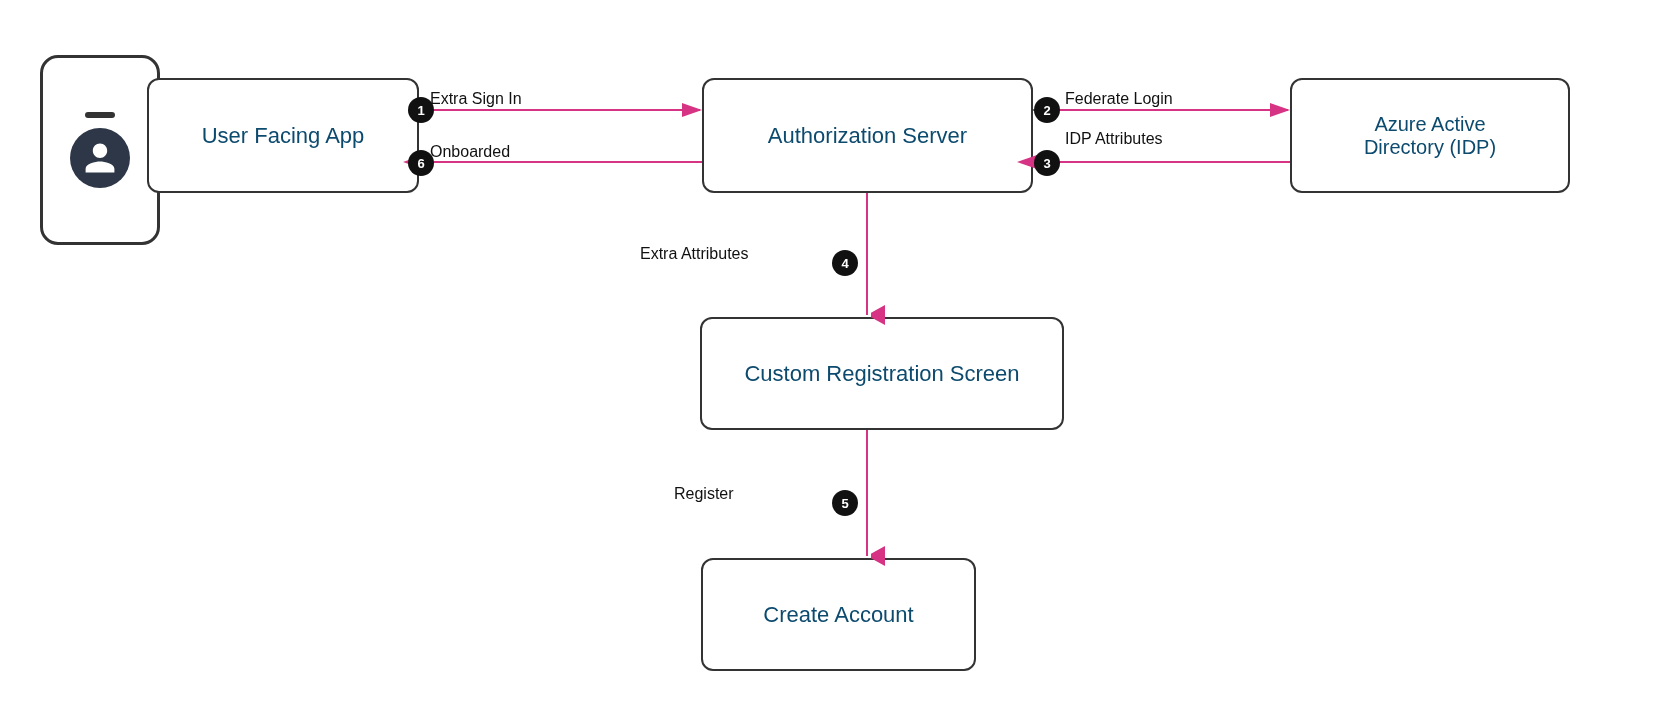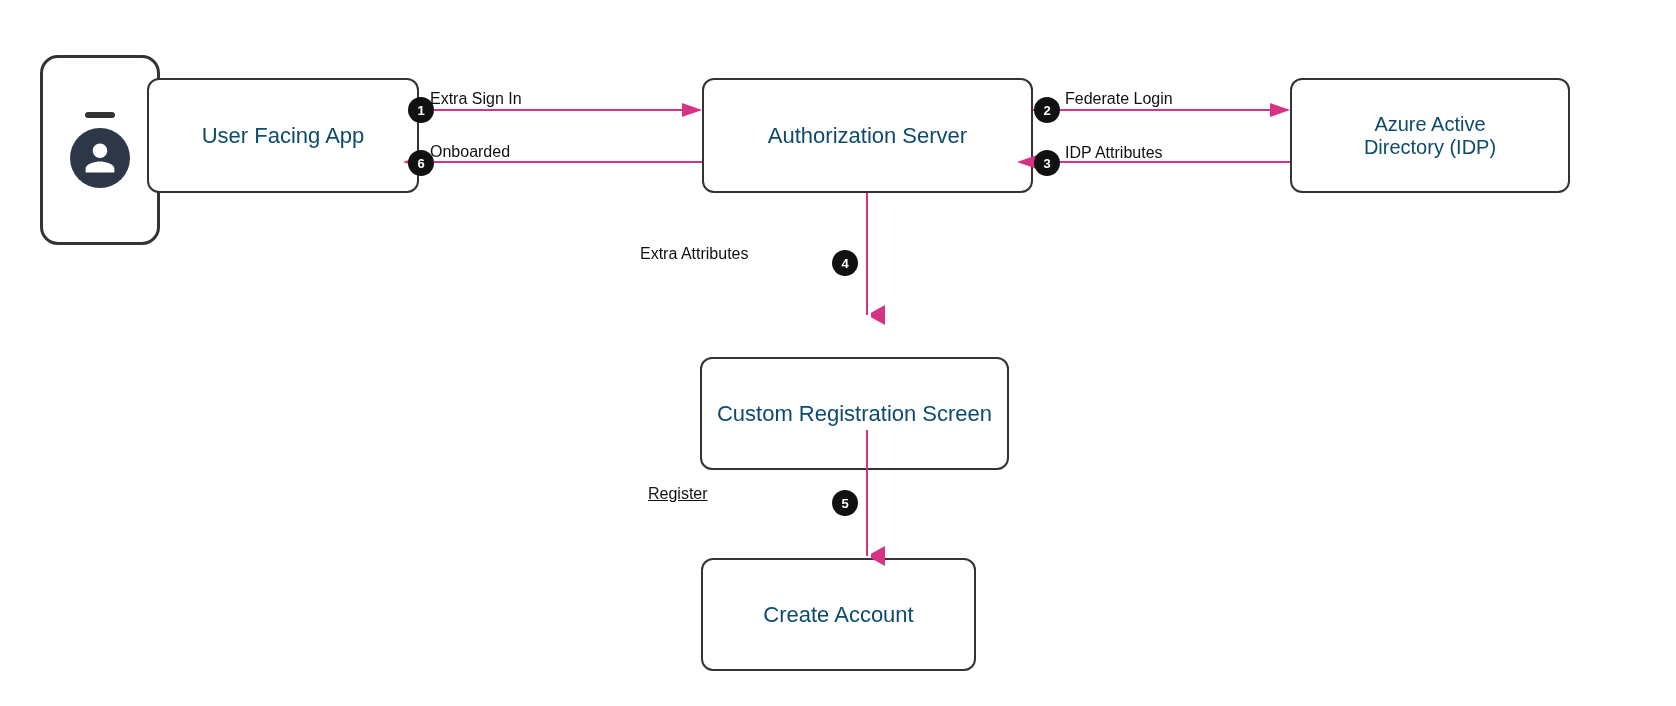--- a/index.html
+++ b/index.html
@@ -116,21 +116,21 @@
   </div>
 
   <div class="box" style="left:1290px; top:78px; width:280px; height:115px; font-size:20px;">
     <span>Azure Active<br>Directory (IDP)</span>
   </div>
 
   <div class="box" style="left:702px; top:78px; width:331px; height:115px;">
     <span>Authorization Server</span>
   </div>
 
-  <div class="box" style="left:700px; top:317px; width:309px; height:113px;margin-top:40px;">
+  <div class="box" style="left:700px; top:317px; width:364px; height:113px;">
     <span>Custom Registration
 Screen</span>
   </div>
 
   <div class="box" style="left:701px; top:558px; width:275px; height:113px;">
     <span>Create Account</span>
   </div>
 
   <svg class="arrows-svg">
     <defs>
@@ -182,33 +182,33 @@
   </div>
 
   <div class="arrow-label" style="left:1065px; top:90px;">
     <span>Federate Login</span>
   </div>
 
   <div class="step-circle" style="left:1034px; top:150px;">
     <span>3</span>
   </div>
 
-  <div class="arrow-label" style="left:1065px; top:144px;">
+  <div class="arrow-label" style="left:1065px; top:130px;">
     <span>IDP Attributes</span>
   </div>
 
   <div class="step-circle" style="left:832px; top:250px;">
     <span>4</span>
   </div>
 
   <div class="arrow-label" style="left:640px; top:245px;">
     <span>Extra Attributes</span>
   </div>
 
   <div class="step-circle" style="left:832px; top:490px;">
     <span>5</span>
   </div>
 
-  <div class="arrow-label" style="left:648px; top:485px;text-decoration:underline;">
+  <div class="arrow-label" style="left:674px; top:485px;">
     <span>Register</span>
   </div>
 
 </div>
 
 </body></html>

